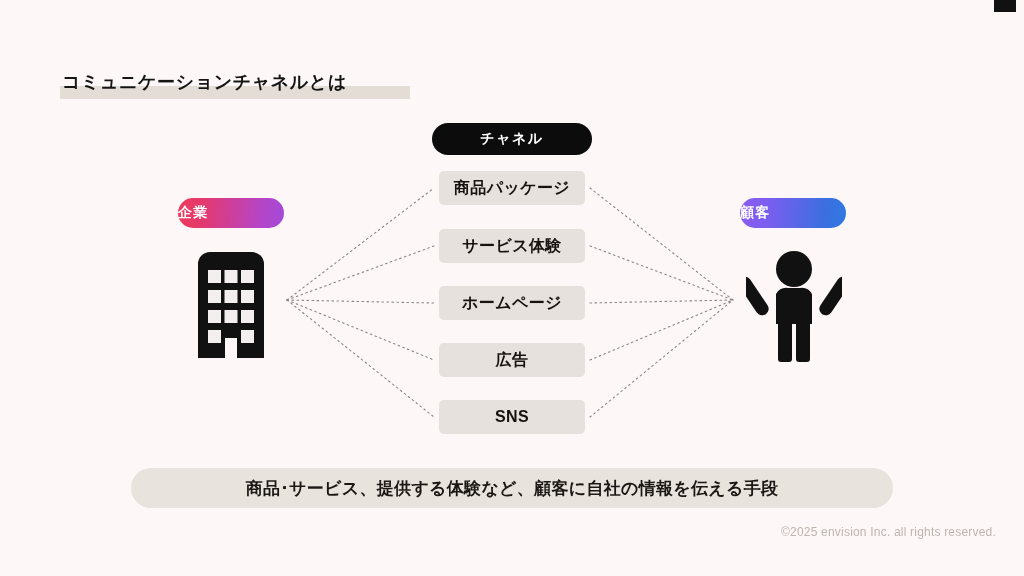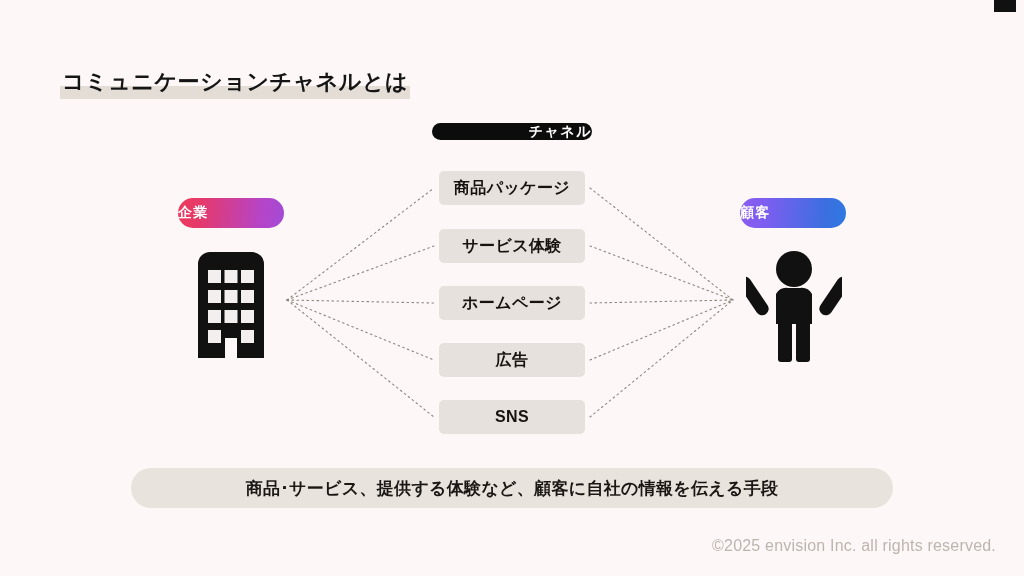--- a/index.html
+++ b/index.html
@@ -40,21 +40,21 @@
   .title-hl {
     position: absolute;
     left: -2px;
     bottom: 1px;
     width: 350px;
     height: 13px;
     background: #e3ddd6;
   }
   .title-text {
     position: relative;
-    font-size: 22px;
+    font-size: 18px;
     font-weight: bold;
     letter-spacing: 0.6px;
     color: #151515;
     white-space: nowrap;
     line-height: 32px;
   }
 
   
   .connectors {
     position: absolute;
@@ -63,26 +63,26 @@
     width: 1024px;
     height: 576px;
   }
 
   
   .channel-pill {
     position: absolute;
     left: 432px;
     top: 123px;
     width: 160px;
-    height: 17px;
+    height: 32px;
     background: #0c0c0c;
     border-radius: 16px;
     display: flex;
     align-items: center;
-    justify-content: flex-end;
+    justify-content: center;
   }
   .channel-pill span {
     color: #ffffff;
     font-size: 14px;
     font-weight: bold;
     letter-spacing: 1.5px;
   }
 
   
   .chan-box {
@@ -169,22 +169,22 @@
     color: #1b1714;
     font-size: 17px;
     font-weight: bold;
     letter-spacing: 0.3px;
   }
 
   
   .footer {
     position: absolute;
     right: 28px;
-    top: 537px;
-    font-size: 16px;
+    top: 525px;
+    font-size: 12px;
     color: #bdb4ae;
     letter-spacing: 0.2px;
   }
 </style>
 </head>
 <body>
 
 <div class="slide">
 
   <div class="corner-mark"></div>

